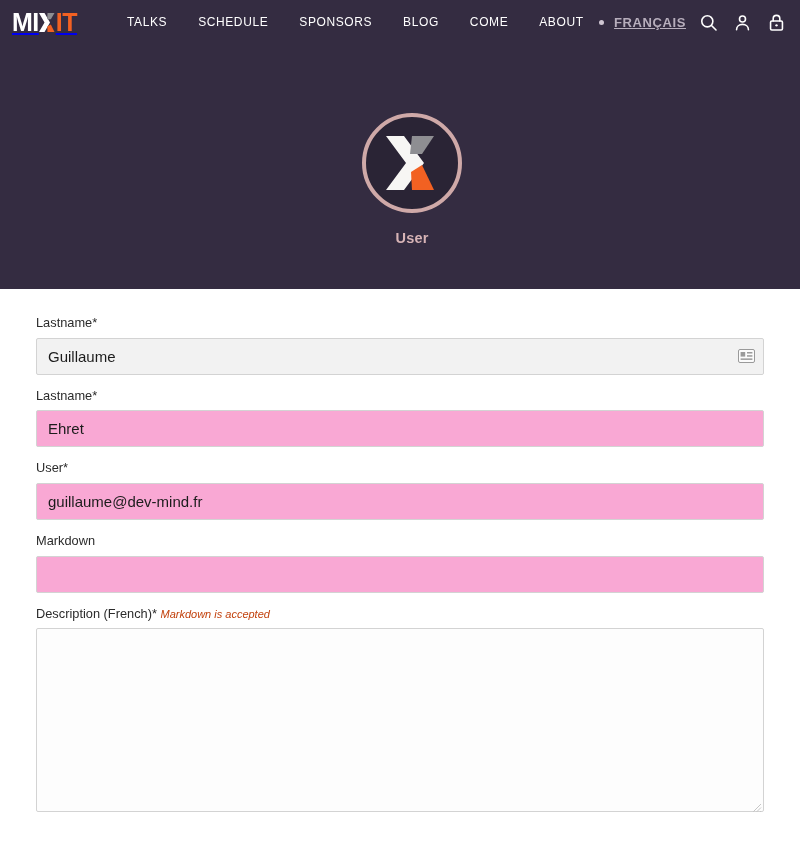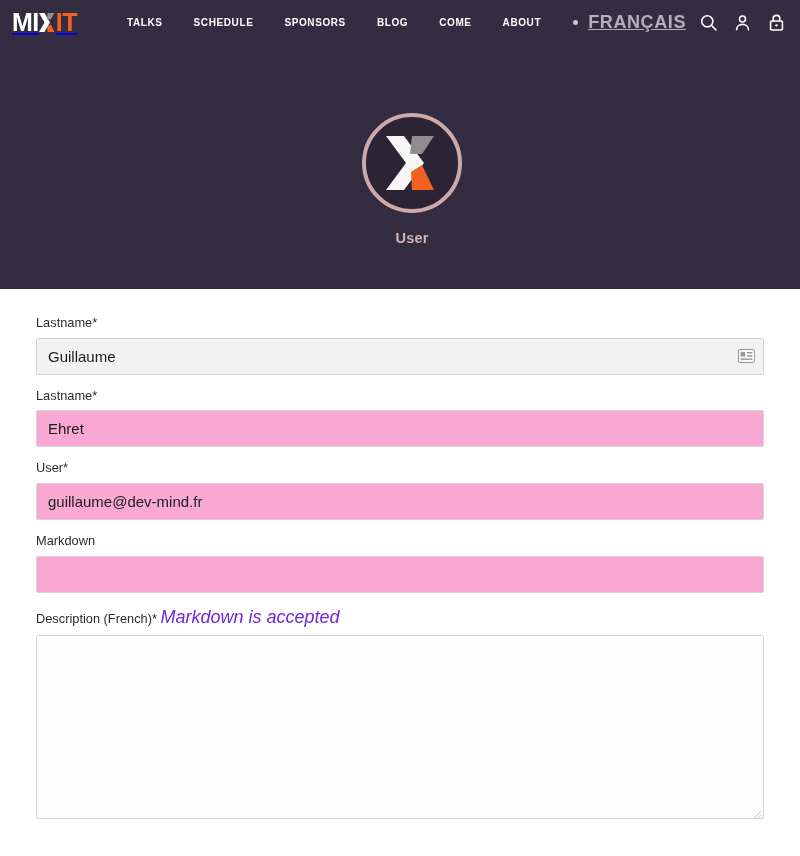--- a/index.html
+++ b/index.html
@@ -53,39 +53,39 @@
   .logo-x svg { display: block; }
 
   .nav-links {
     display: flex;
     align-items: center;
     gap: 31px;
     flex: 1;
   }
   .nav-link {
     color: #ffffff;
-    font-size: 10px;
-    font-weight: bold;
+    font-size: 12px;
+    font-weight: normal;
     letter-spacing: 0.6px;
     text-decoration: none;
     white-space: nowrap;
   }
 
   .nav-sep {
     width: 5px;
     height: 5px;
     border-radius: 50%;
     background: #cfc6d2;
     display: inline-block;
     margin: 0 10px 0 4px;
   }
 
   .nav-lang {
     color: #b7aebc;
-    font-size: 18px;
+    font-size: 13px;
     font-weight: bold;
     letter-spacing: 0.6px;
     white-space: nowrap;
     margin-right: 12px;
   }
 
   .nav-icons {
     display: flex;
     align-items: center;
     gap: 14px;
@@ -138,22 +138,22 @@
   .field-label {
     font-size: 12.8px;
     color: #2b2b2b;
     margin-bottom: 6px;
     display: block;
     line-height: 1.3;
   }
   .req { color: #2b2b2b; }
   .hint {
     font-style: italic;
-    font-size: 18px;
-    color: #6d28d9;
+    font-size: 11px;
+    color: #c2410c;
   }
 
   .input-wrap { position: relative; }
 
   .text-input {
     width: 100%;
     height: 37px;
     border: 1px solid #d3d3d3;
     background: #f9a8d4;
     border-radius: 2px;

